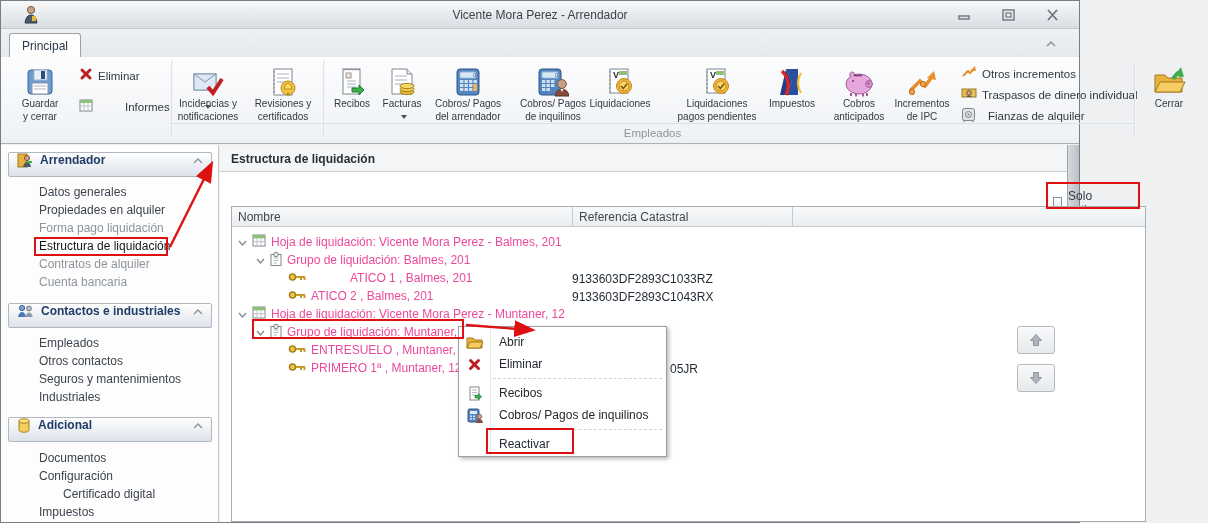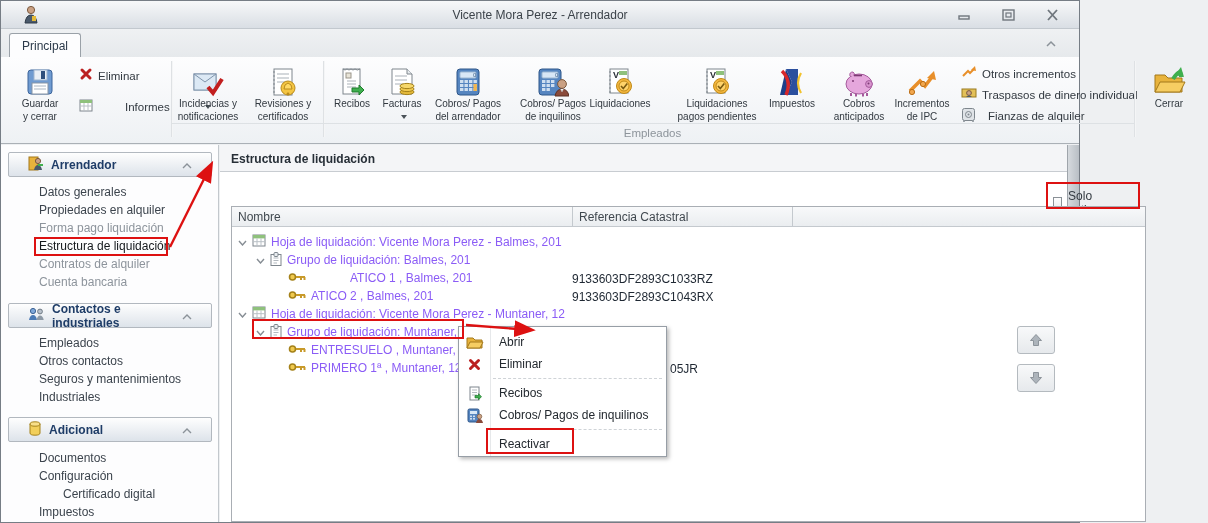--- a/index.html
+++ b/index.html
@@ -34,42 +34,42 @@
   .small-btn .lbl { font-size:11.5px; color:#323940; }
   .caret { display:inline-block; width:0; height:0; border-left:3.5px solid transparent;
     border-right:3.5px solid transparent; border-top:4px solid #4a5258; vertical-align:middle; margin-left:3px; }
   .grp-caption { position:absolute; left:170px; width:963px; top:66px; border-top:1px solid #dde1e4;
     text-align:center; color:#8d949b; font-size:11.5px; padding-top:3px; }
 
   
   .sidebar { position:absolute; left:0; top:144px; width:218px; bottom:0; background:#fdfdfe; border-right:1px solid #c3c8cd; }
   .nav-group { position:absolute; left:7px; width:204px; height:25px;
     background:linear-gradient(#fefefe,#dde3ea); border:1px solid #b2b8bf; border-radius:2px;
-    display:flex; align-items:center; padding:0 19px; gap:7px; cursor:default; }
+    display:flex; align-items:flex-start; padding:0 8px; gap:7px; cursor:default; }
   .nav-group .t { font-weight:bold; color:#1e3c67; flex:1; }
   .nav-item { position:absolute; left:38px; white-space:nowrap; color:#3c444d; cursor:default; }
   .nav-item.dim { color:#8d949c; }
   .nav-item.sel { color:#14181c; }
 
   .main { position:absolute; left:219px; top:144px; right:0; bottom:0; background:#ffffff; }
   .main-titlebar { position:absolute; left:0; top:0; right:12px; height:27px; background:#f4f5f7; border-bottom:1px solid #c8ccd1; }
   .main-title { position:absolute; left:11px; top:7px; font-weight:bold; color:#272f37; }
   .vstrip { position:absolute; right:0; top:0; width:12px; bottom:0;
     background:linear-gradient(to right,#d6dade,#b9bfc5); border-left:1px solid #9fa5ab; }
 
   .chk-row { position:absolute; left:833px; top:44px; display:flex; align-items:center; gap:6px; }
   .chkbox { width:13px; height:13px; border:1px solid #8a9197; background:linear-gradient(#fefefe,#e9ebed); }
 
   .grid { position:absolute; left:11px; top:61px; width:915px; bottom:0; border:1px solid #a9aeb4; background:#fff; }
   .grid-head { position:absolute; left:0; top:0; right:0; height:20px;
     background:linear-gradient(#f8f9fa,#eaedf0); border-bottom:1px solid #c4c9ce; }
   .gh-cell { position:absolute; top:3px; color:#40484f; }
   .gh-div { position:absolute; top:0; height:20px; width:1px; background:#c4c9ce; }
   .rows { position:absolute; left:0; top:24px; right:0; }
-  .trow { position:absolute; height:18px; display:flex; align-items:center; gap:5px; white-space:nowrap; color:#8b5cf6; }
+  .trow { position:absolute; height:18px; display:flex; align-items:center; gap:5px; white-space:nowrap; color:#ec4899; }
   .tref { position:absolute; left:340px; color:#1f2833; }
 
   .updown { position:absolute; right:24px; width:38px; height:28px; border:1px solid #b4babf; border-radius:3px;
     background:linear-gradient(#f8f9fa,#e6e9ec); display:flex; align-items:center; justify-content:center; cursor:default; }
 
   
   .ctxmenu { position:absolute; left:457px; top:325px; width:209px; height:131px; background:#fff;
     border:1px solid #979ea6; box-shadow:2px 2px 4px rgba(0,0,0,.28); z-index:50; }
   .ctxmenu .gutter { position:absolute; left:31px; top:0; bottom:0; width:1px; background:#e6e8ea; }
   .mi { position:absolute; left:0; width:100%; height:22px; display:flex; align-items:center; cursor:default; }

